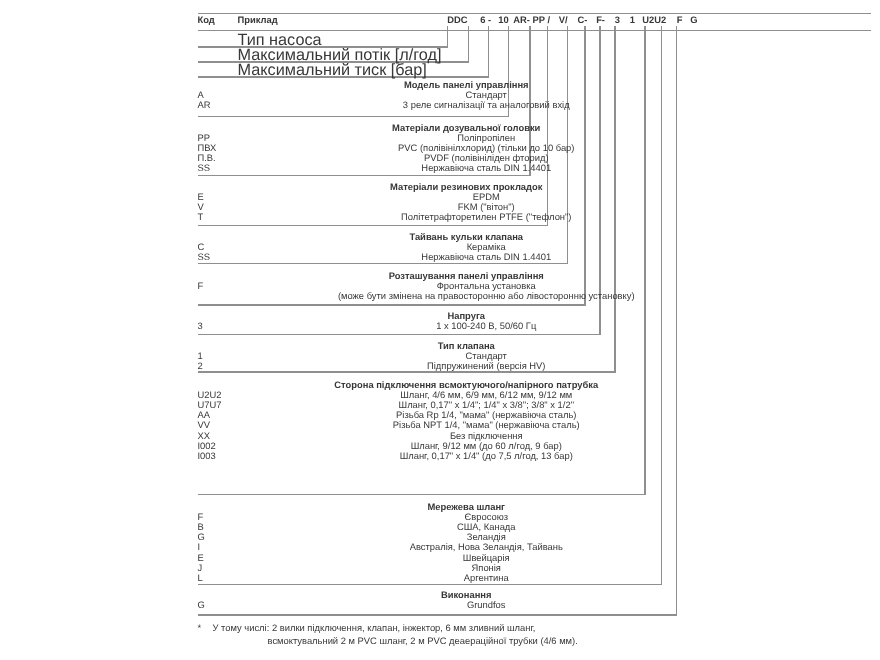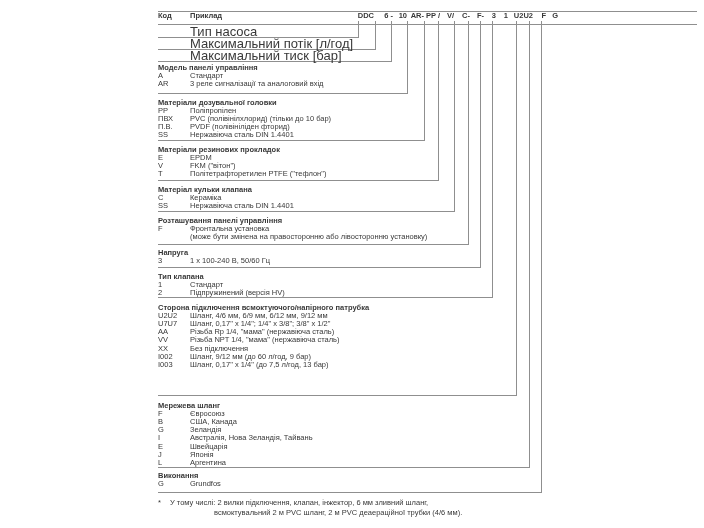--- a/index.html
+++ b/index.html
@@ -9,21 +9,21 @@
     background:#ffffff;
     font-family:"Liberation Sans", sans-serif;
     color:#383838;
     overflow:hidden;
   }
   .overlay{position:absolute;left:0;top:0;pointer-events:none;}
   .overlay path{stroke:#8f8f8f;stroke-width:1;fill:none;shape-rendering:crispEdges;}
   .hdr{position:absolute;top:12px;font-size:7.5px;line-height:8.2px;font-weight:bold;white-space:nowrap;}
   .seg{position:absolute;top:12px;font-size:7.5px;line-height:8.2px;font-weight:bold;white-space:nowrap;transform:translateX(-100%);margin-left:16px;}
   .simple-row{position:absolute;left:190px;font-size:13px;line-height:8.2px;white-space:nowrap;}
-  .section{position:absolute;left:158px;width:430px;font-size:7.5px;line-height:8.2px;}
+  .section{position:absolute;left:158px;width:430px;font-size:7.5px;line-height:8.2px;text-align:center;}
   .s-title{font-weight:bold;white-space:nowrap;}
   .row{position:relative;padding-left:32px;white-space:nowrap;}
   .row .code{position:absolute;left:0;top:0;}
   .footnote{position:absolute;left:158px;top:498px;font-size:7.5px;line-height:9.5px;}
   .footnote .marker{position:absolute;left:0;top:0;}
   .footnote .fn-text{margin-left:12px;white-space:nowrap;}
   .footnote .fn-line2{padding-left:44px;}
 </style>
 </head>
 <body>
@@ -84,21 +84,21 @@
   </div>
 
   <div class="section" style="top:145.5px">
     <div class="s-title">Матеріали резинових прокладок</div>
     <div class="row"><span class="code">E</span><span class="desc">EPDM</span></div>
     <div class="row"><span class="code">V</span><span class="desc">FKM ("вітон")</span></div>
     <div class="row"><span class="code">T</span><span class="desc">Політетрафторетилен PTFE ("тефлон")</span></div>
   </div>
 
   <div class="section" style="top:185.5px">
-    <div class="s-title">Матеріал кульки клапана</div>
+    <div class="s-title">Тайвань кульки клапана</div>
     <div class="row"><span class="code">C</span><span class="desc">Кераміка</span></div>
     <div class="row"><span class="code">SS</span><span class="desc">Нержавіюча сталь DIN 1.4401</span></div>
   </div>
 
   <div class="section" style="top:216.5px">
     <div class="s-title">Розташування панелі управління</div>
     <div class="row"><span class="code">F</span><span class="desc">Фронтальна установка</span></div>
     <div class="row"><span class="code"></span><span class="desc">(може бути змінена на правосторонню або лівосторонню установку)</span></div>
   </div>
 

